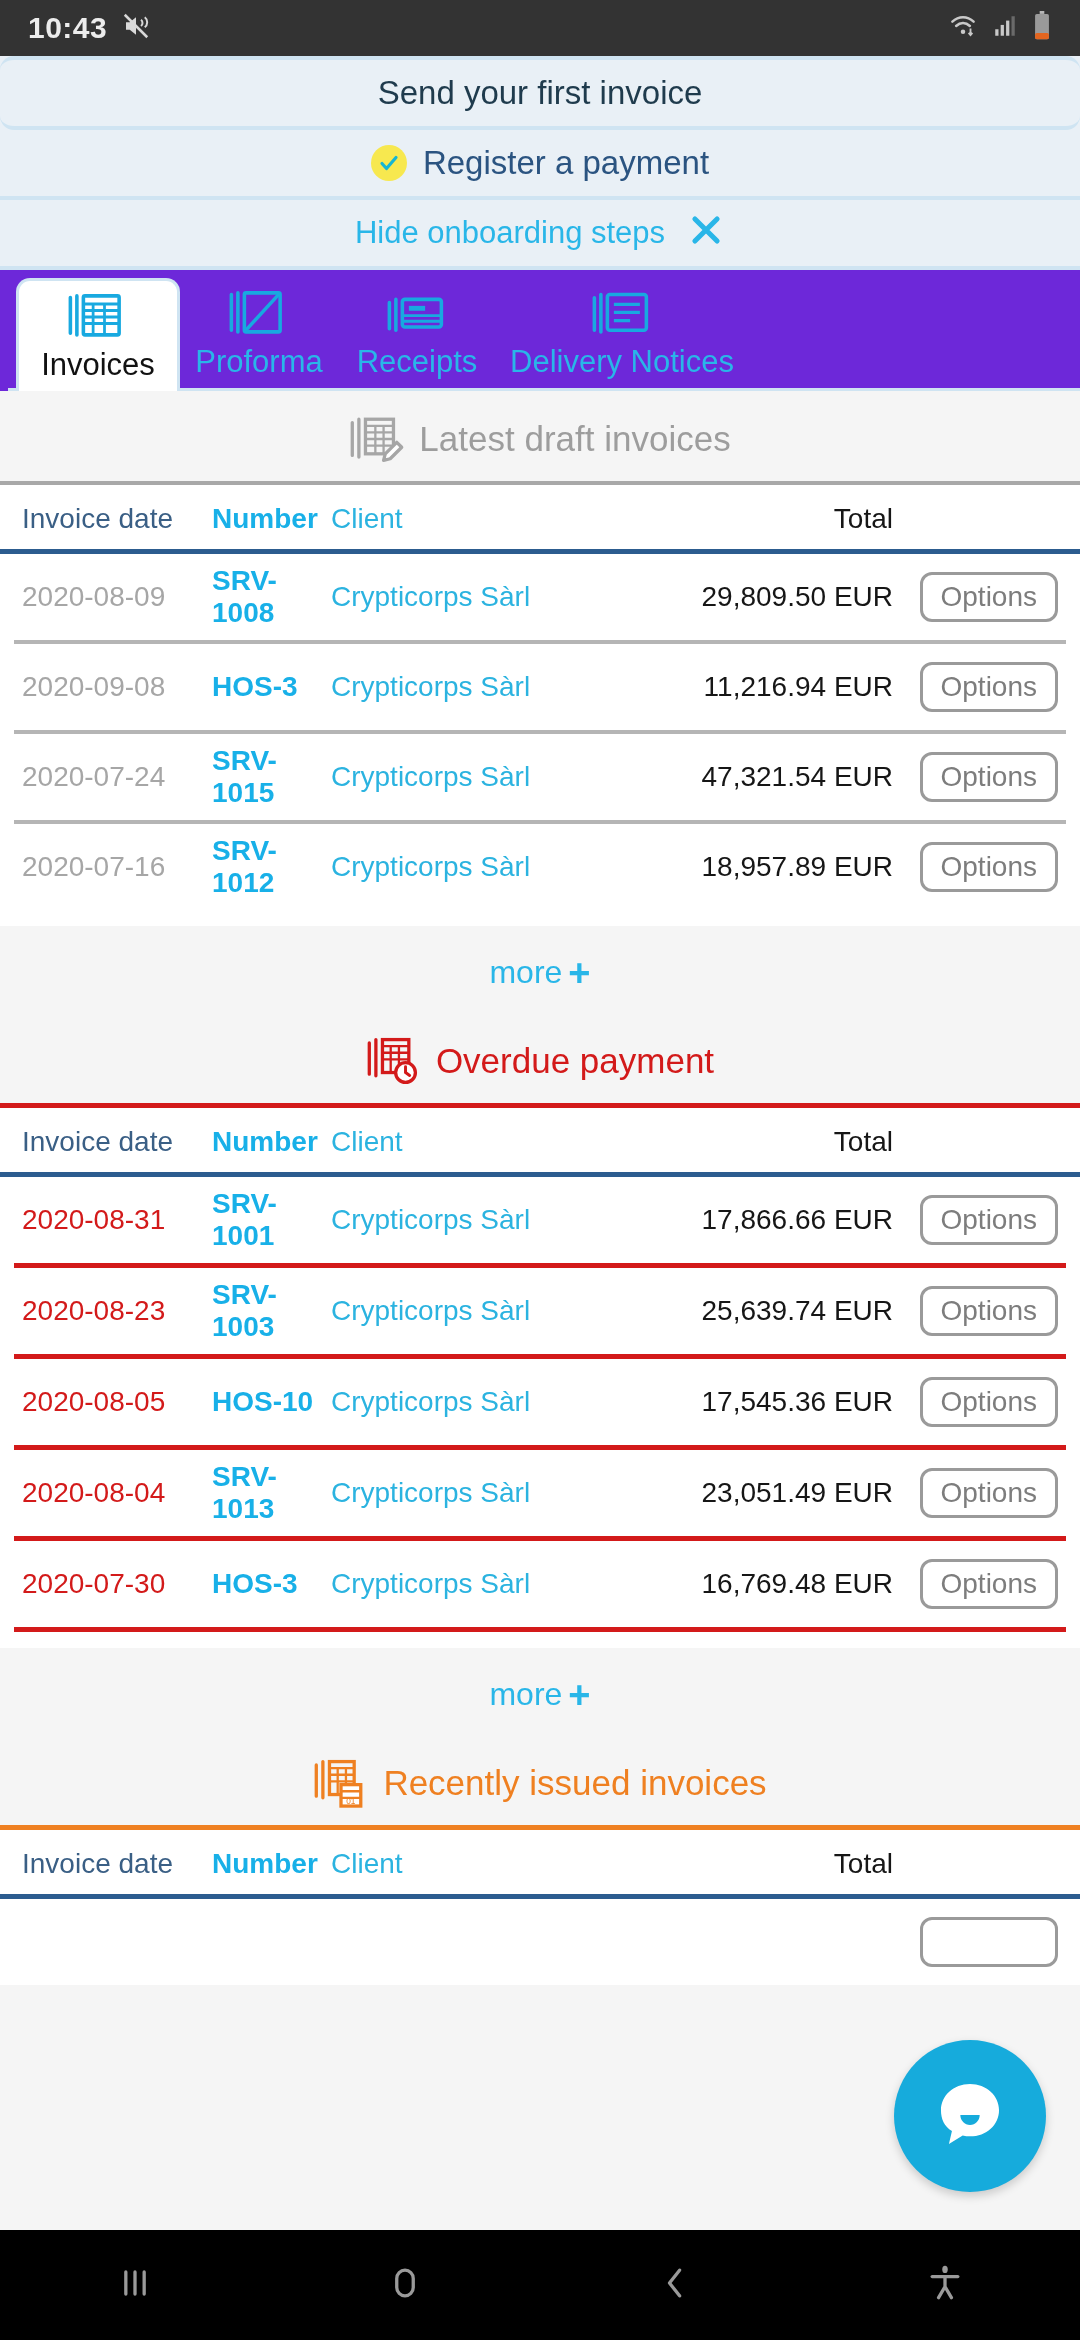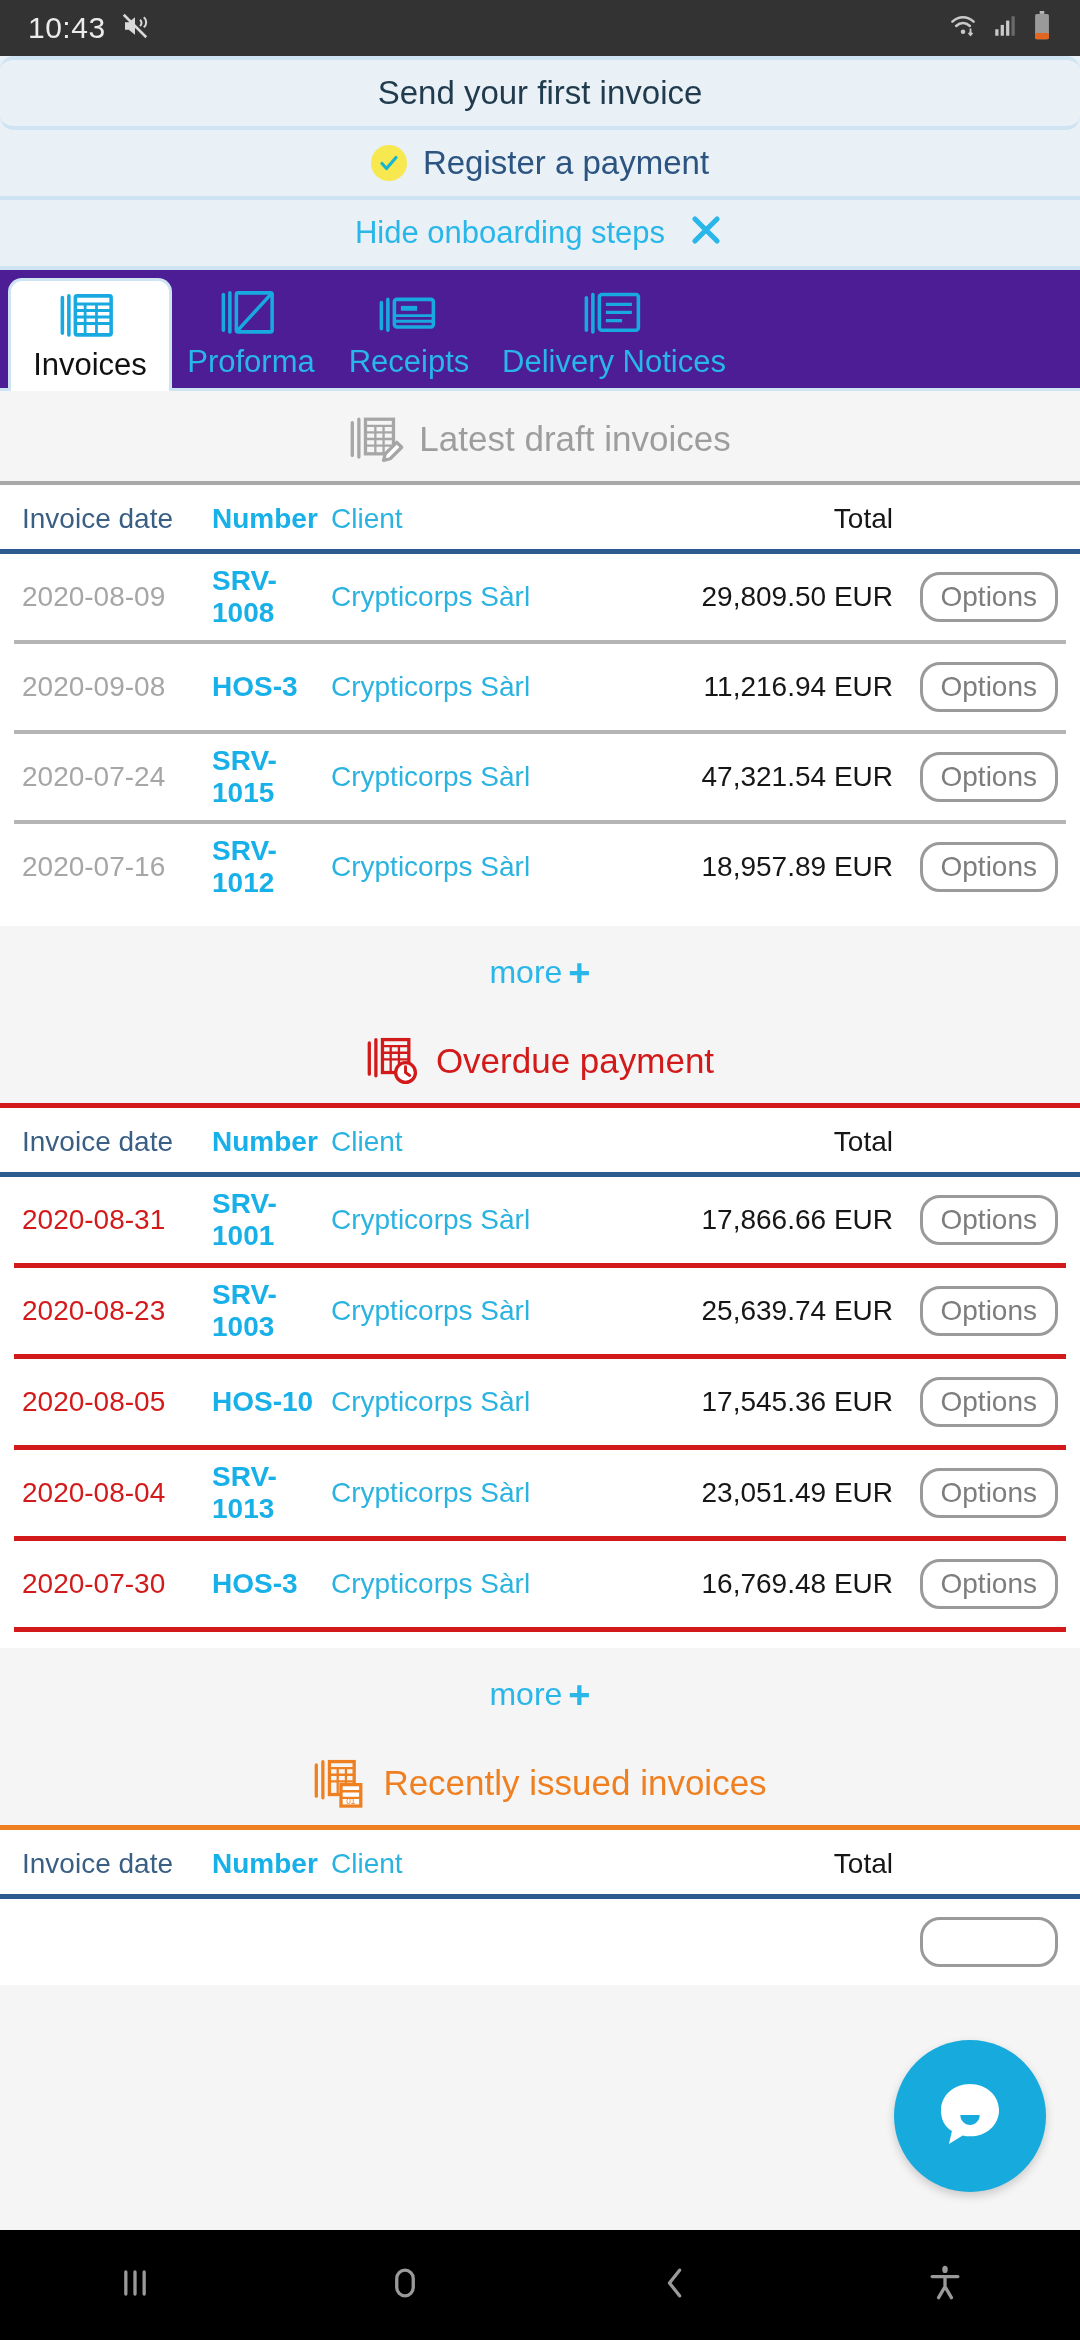--- a/index.html
+++ b/index.html
@@ -11,21 +11,21 @@
     position:relative;
   }
   .screen{width:1080px;height:2340px;position:relative;display:flex;flex-direction:column;}
 
   
   .statusbar{
     height:56px;background:#333333;color:#e8e8e8;
     display:flex;align-items:center;justify-content:space-between;
     padding:0 28px;flex:0 0 auto;
   }
-  .sb-left{display:flex;align-items:center;gap:14px;}
+  .sb-left{display:flex;align-items:center;gap:14px;font-weight:bold;}
   .sb-time{font-size:30px;letter-spacing:.5px;color:#ececec;}
   .sb-right{display:flex;align-items:center;gap:14px;}
   .sb-icon{display:block;}
 
   
   .onboard{background:#e9f0f6;flex:0 0 auto;}
   .ob-row{
     height:66px;display:flex;align-items:center;justify-content:center;
     gap:16px;border-bottom:4px solid #cfe4f2;
   }
@@ -33,21 +33,21 @@
   .ob-title{font-size:33px;color:#1f3b4d;}
   .ob-link{font-size:33px;color:#2b5481;}
   .ob-hide{font-size:31px;color:#29b6e8;}
   .badge-check{
     width:36px;height:36px;border-radius:50%;background:#f7e84f;
     display:inline-flex;align-items:center;justify-content:center;flex:0 0 auto;
   }
   .x-icon{color:#29b6e8;font-size:40px;font-weight:bold;line-height:1;margin-left:6px;}
 
   
-  .tabswrap{background:#4c1d95;flex:0 0 auto;position:relative;padding-top:8px;}
+  .tabswrap{background:#6d28d9;flex:0 0 auto;position:relative;padding-top:8px;padding-left:8px;}
   .tabs{display:flex;align-items:flex-end;padding:0 8px;position:relative;}
   .tab{
     flex:0 0 auto;display:flex;flex-direction:column;align-items:center;justify-content:flex-end;
     padding:10px 14px 8px 14px;min-width:130px;
   }
   .tab .tab-label{font-size:31px;color:#29b6e8;margin-top:4px;white-space:nowrap;}
   .tab.active{
     background:#ffffff;border:3px solid #cfe4f2;border-bottom:none;
     border-radius:14px 14px 0 0;margin-bottom:-3px;
   }
@@ -86,21 +86,21 @@
     padding:12px 22px;background:#ffffff;height:62px;
   }
   .c-date{width:190px;font-size:28px;flex:0 0 auto;}
   .c-num{width:105px;font-size:28px;font-weight:bold;color:#18b0e8;flex:0 0 auto;}
   .c-client{flex:1 1 auto;font-size:28px;color:#2bb3e0;padding-left:14px;}
   .c-total{width:230px;text-align:right;font-size:28px;color:#161616;flex:0 0 auto;}
   .c-opt{width:165px;display:flex;justify-content:flex-end;flex:0 0 auto;}
   .date-gray{color:#a6a6a6;}
   .date-red{color:#d31a1a;}
   .optbtn{
-    border:3px solid #9a9a9a;border-radius:20px;background:#ffffff;
+    border:3px solid #9a9a9a;border-radius:12px;background:#ffffff;
     color:#7d7d7d;font-size:28px;padding:8px 18px;font-family:"Liberation Sans",sans-serif;
     line-height:1;
   }
 
   .more{
     text-align:center;color:#29b6e8;font-size:32px;
     padding:26px 0 18px 0;background:#f5f5f5;
   }
   .more .plus{font-weight:bold;font-size:38px;vertical-align:-3px;margin-left:6px;}
 

